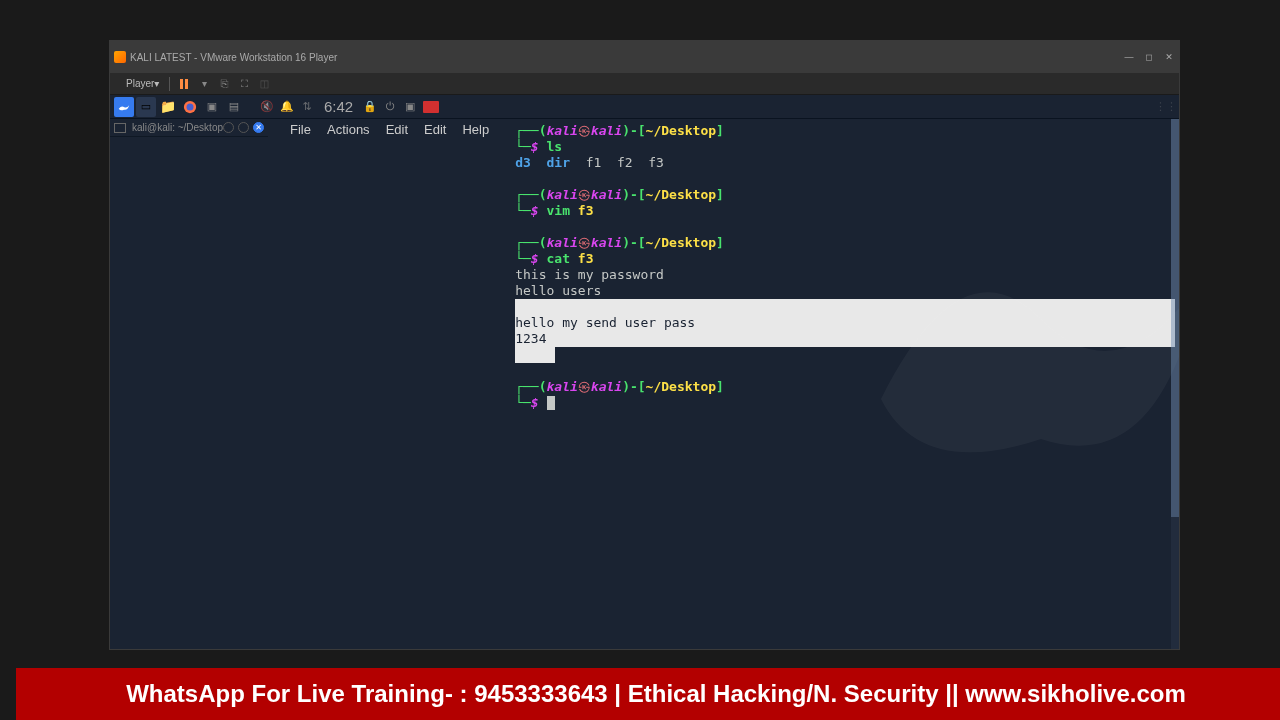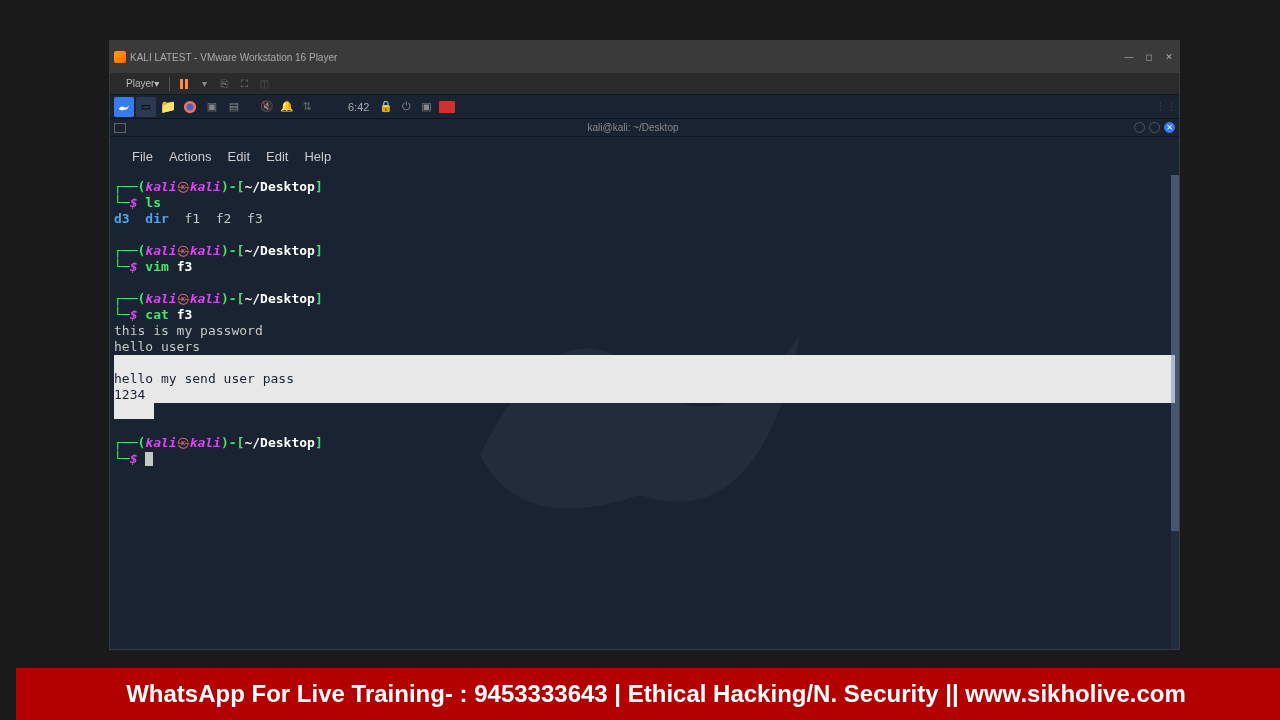--- a/index.html
+++ b/index.html
@@ -110,45 +110,43 @@
     background: #367bf0;
     color: #fff;
   }
   .kali-files { color: #cca95f; font-size:13px;}
   .firefox-icon { color: #ff7043; }
   .panel-spacer {
     width: 10px;
   }
   .kali-time {
     color: #aaa;
-    font-size: 11px;
+    font-size: 15px;
     padding: 0 6px;
-    margin-left: 24px;
   }
   .panel-icon {
     width: 18px;
     height: 18px;
     display: flex;
     align-items: center;
     justify-content: center;
     color: #888;
     font-size: 11px;
     cursor: pointer;
   }
   .red-square { background: #d13030; width:16px; height:12px; border-radius:1px;}
   .terminal-window {
     position: absolute;
     top: 24px;
     left: 0;
     right: 0;
     bottom: 0;
     background: #1a2332;
     display: flex;
-    flex-direction: column;
-    gap: 9px;
+    flex-direction: row;
   }
   .terminal-titlebar {
     height: 18px;
     background: #1a2332;
     display: flex;
     align-items: center;
     padding: 0 4px;
     font-size: 10px;
     color: #888;
     border-bottom: 1px solid #0f1824;
@@ -191,21 +189,21 @@
     padding: 4px 4px 4px 4px;
     position: relative;
     overflow: hidden;
   }
   .prompt-line {
     white-space: pre;
   }
   .p-green { color: #49e36d; font-weight:bold;}
   .p-blue { color: #d946ef; font-weight:bold;font-style:italic;}
   .p-red  { color: #e06c75; }
-  .p-bold { font-weight: bold; color: #ffffff; margin-top: 18px;}
+  .p-bold { font-weight: bold; color: #fde047; margin-top: 18px;}
   .p-dir { color: #4fa3e8; font-weight:bold;}
   .output-white { color: #c5c8c6; }
   .cursor-block {
     display: inline-block;
     width: 8px;
     height: 14px;
     background: #c5c8c6;
     vertical-align: text-bottom;
   }
   .mouse-cursor {

